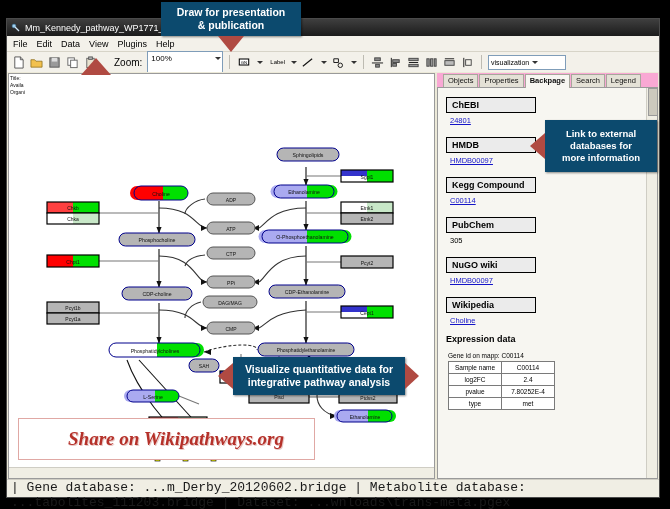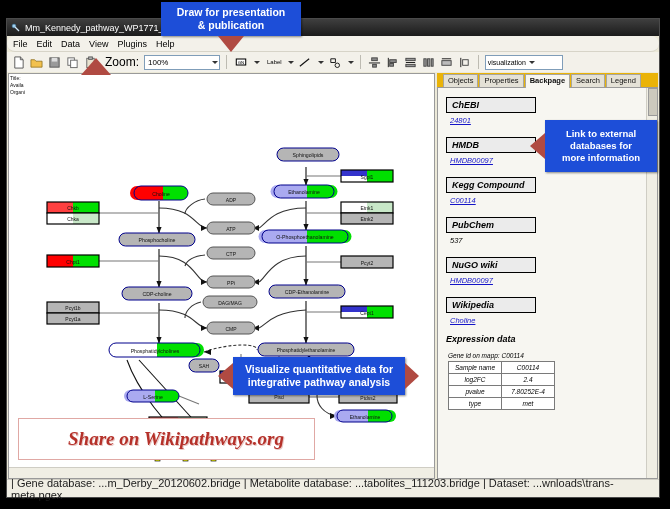--- a/index.html
+++ b/index.html
@@ -9,70 +9,70 @@
 
   
   .win{position:absolute;left:6px;top:18px;width:652px;height:478px;background:#ece9d8;
        border:1px solid #4a4a4a;box-shadow:0 0 3px #000;}
   .titlebar{height:17px;background:linear-gradient(#3f3f3f,#1b1b1b);
             display:flex;align-items:center;padding:0 4px;color:#fff;font-size:9px;}
   .titlebar .tb-ico{width:10px;height:10px;margin-right:4px;flex:none;}
   .titlebar .tb-txt{white-space:nowrap;overflow:hidden;text-overflow:clip;font-size:9px;}
 
   .menubar{height:15px;background:#f3f1ea;border-bottom:1px solid #d7d4c8;
-           display:flex;align-items:center;padding-left:6px;gap:9px;font-size:9px;color:#000;border-radius:8px;}
+           display:flex;align-items:center;padding-left:6px;gap:9px;font-size:9px;color:#000;}
   .menubar span{cursor:default;}
 
   .toolbar{height:20px;background:#f3f1ea;border-bottom:1px solid #cfcdc4;
            display:flex;align-items:center;padding-left:4px;gap:3px;}
   .tb-btn{width:15px;height:15px;display:flex;align-items:center;justify-content:center;}
   .tb-sep{width:1px;height:14px;background:#bdbbb2;margin:0 3px;}
-  .zoomlbl{font-size:12px;margin:0 2px 0 4px;}
+  .zoomlbl{font-size:10px;margin:0 2px 0 13px;}
   .zoombox{width:70px;height:13px;background:#fff;border:1px solid #7f9db9;
-           font-size:8px;display:flex;align-items:center;justify-content:space-between;padding:0 1px 0 3px;}
+           font-size:8px;display:flex;align-items:center;justify-content:space-between;padding:0 1px 8px 3px;}
   .cbo-sm{height:13px;background:#fff;border:1px solid #7f9db9;font-size:7px;
           display:flex;align-items:center;padding:0 2px;}
   .caret{width:0;height:0;border-left:3px solid transparent;border-right:3px solid transparent;
          border-top:3px solid #333;margin-left:3px;}
 
   
   .body{position:absolute;left:0;top:53px;right:0;bottom:17px;display:flex;background:#ece9d8;}
   .canvaswrap{position:relative;width:425px;background:#fff;border:1px solid #9a9a9a;
               margin:1px 0 1px 1px;overflow:hidden;}
   .sidewrap{position:relative;flex:1;margin:1px 1px 1px 2px;display:flex;flex-direction:column;}
 
   
   .cmeta{position:absolute;left:1px;top:1px;font-size:5px;line-height:7px;color:#111;z-index:2;}
 
   
   .statusbar{position:absolute;left:0;right:0;bottom:0;height:17px;background:#f0eee4;
-             border-top:1px solid #cfcdc4;display:flex;align-items:center;font-size:11px;
-             color:#1a1a1a;padding-left:4px;}
+             border-top:1px solid #cfcdc4;display:flex;font-size:13px;
+             color:#1a1a1a;padding-left:4px;font-family:Liberation Mono, monospace;}
   .tabstrip{display:flex;align-items:flex-end;height:14px;padding-left:6px;gap:1px;
-            border-bottom:1px solid #9a9a9a;background:#eab308;}
+            border-bottom:1px solid #9a9a9a;background:#f9a8d4;}
   .tab{font-size:7.5px;padding:1px 4px 1px;background:#e4e1d6;border:1px solid #a8a69c;
        border-bottom:none;color:#111;line-height:10px;}
   .tab.active{background:#f7f6f1;font-weight:bold;padding-bottom:2px;margin-bottom:-1px;text-align:center;}
   .panel{flex:1;background:#f7f6f1;border:1px solid #9a9a9a;border-top:none;overflow:hidden;
-         position:relative;padding:6px 0 0 8px;font-style:italic;}
+         position:relative;padding:6px 0 0 8px;}
   .dbhead{display:inline-block;min-width:78px;border:1px solid #000;background:#ebebeb;
           font-size:9px;font-weight:bold;padding:2px 5px;margin-bottom:3px;color:#000;}
   .dblink{font-size:7.5px;color:#1414c8;text-decoration:underline;margin:0 0 9px 4px;display:block;}
   .dbplain{font-size:7.5px;color:#000;margin:0 0 9px 4px;display:block;}
   .exprhead{font-size:9px;font-weight:bold;color:#000;margin:2px 0 8px 0;}
   .geneid{font-size:6.5px;color:#000;margin:0 0 2px 2px;}
   table.expr{border-collapse:collapse;margin-left:2px;}
   table.expr td{border:1px solid #7a7a7a;font-size:6.5px;text-align:center;
                 padding:2px 3px;color:#000;background:#fff;min-width:46px;}
 
   
   svg.pw{position:absolute;left:0;top:0;width:425px;height:409px;}
 
   
-  .callout{position:absolute;background:#1d4ed8;color:#fff;font-weight:bold;text-align:center;
+  .callout{position:absolute;background:#0c4a6e;color:#fff;font-weight:bold;text-align:center;
            font-size:10.5px;line-height:13px;display:flex;align-items:center;justify-content:center;
            box-shadow:1px 1px 2px rgba(0,0,0,.45);padding:3px 6px;box-sizing:border-box;z-index:20;}
   .arrowdown{position:absolute;width:0;height:0;border-left:13px solid transparent;
              border-right:13px solid transparent;border-top:16px solid #b04a42;z-index:20;}
   .arrowup{position:absolute;width:0;height:0;border-left:15px solid transparent;
            border-right:15px solid transparent;border-bottom:17px solid #b04a42;z-index:20;}
   .arrowleft{position:absolute;width:0;height:0;border-top:13px solid transparent;
              border-bottom:13px solid transparent;border-right:15px solid #b04a42;z-index:20;}
   .arrowright{position:absolute;width:0;height:0;border-top:13px solid transparent;
               border-bottom:13px solid transparent;border-left:14px solid #b04a42;z-index:20;}
@@ -530,21 +530,21 @@
             <a class="dblink" href="#">HMDB00097</a>
           </div>
 
           <div>
             <div class="dbhead">Kegg Compound</div>
             <a class="dblink" href="#">C00114</a>
           </div>
 
           <div>
             <div class="dbhead">PubChem</div>
-            <span class="dbplain">537</span>
+            <span class="dbplain">305</span>
           </div>
 
           <div>
             <div class="dbhead">NuGO wiki</div>
             <a class="dblink" href="#">HMDB00097</a>
           </div>
 
           <div>
             <div class="dbhead">Wikipedia</div>
             <a class="dblink" href="#">Choline</a>

